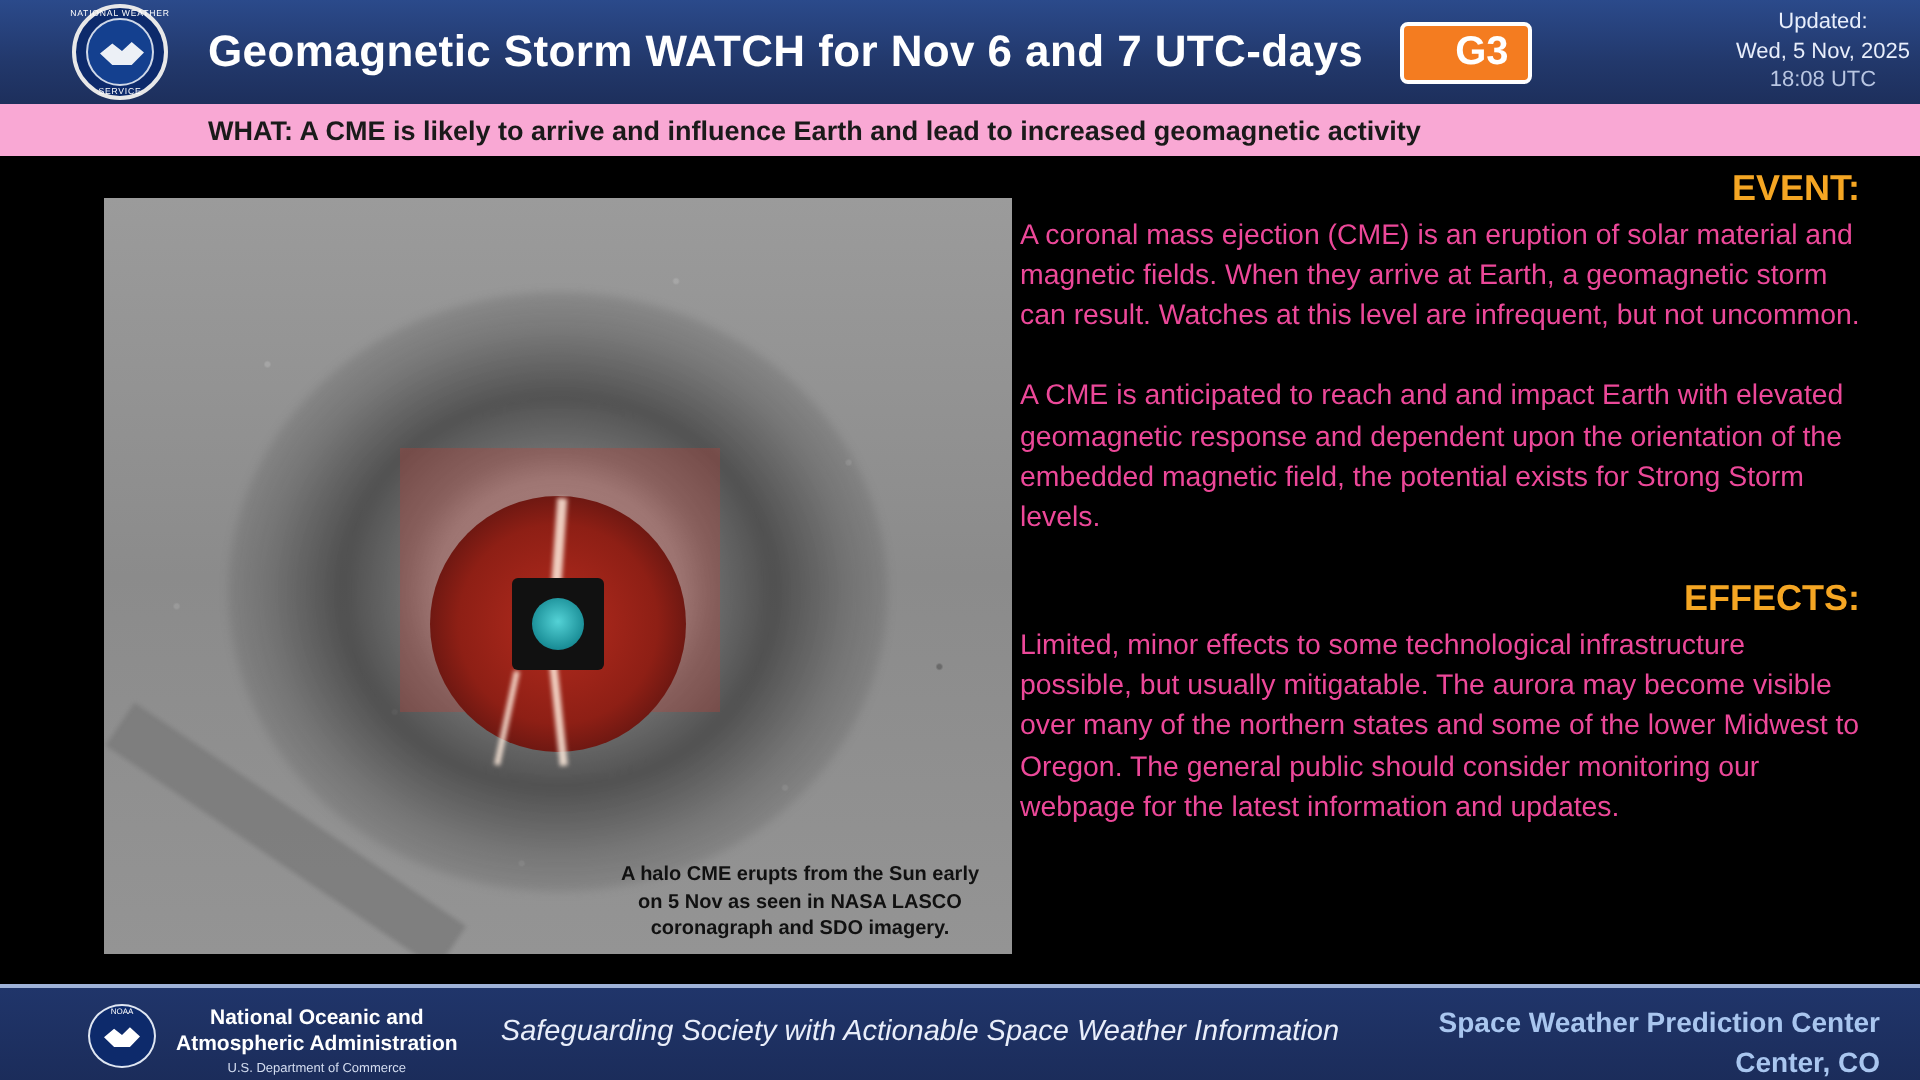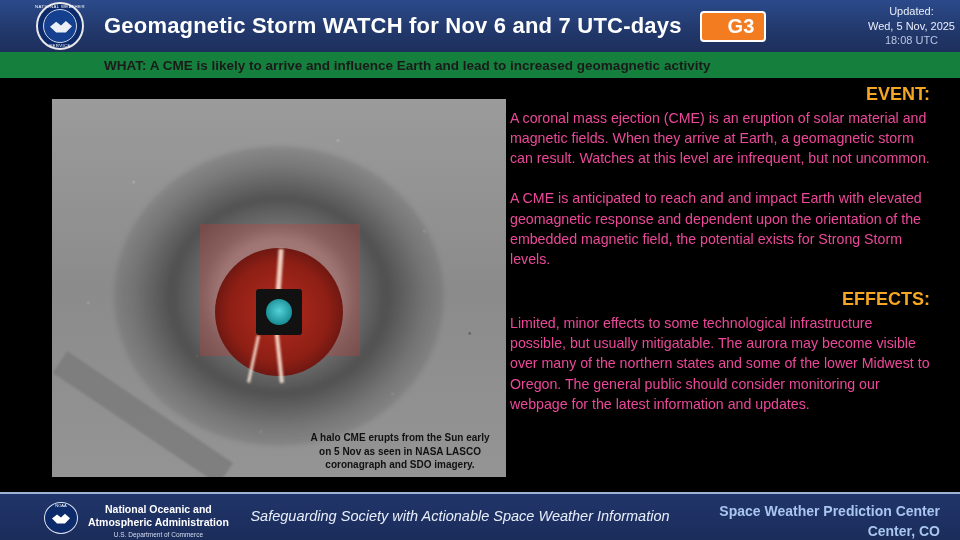--- a/index.html
+++ b/index.html
@@ -59,21 +59,21 @@
     margin-left:auto;margin-right:5px;text-align:center;
     font-size:11px;color:#cfd9ef;line-height:1.35;
   }
   .updated .u1{color:#e8eefb;}
   .updated .u2{color:#e8eefb;}
   .updated .u3{color:#b9c6e2;}
 
   
   .whatbar{
     position:absolute;top:52px;left:0;width:960px;height:26px;
-    background:#15803d;color:#111;
+    background:#f9a8d4;color:#111;
     display:flex;align-items:center;
   }
   .whatbar .wtxt{
     margin-left:104px;font-size:13.5px;font-weight:bold;color:#1a1a1a;
   }
 
   
   .body{
     position:absolute;top:78px;left:0;width:960px;height:414px;background:#000;
   }

